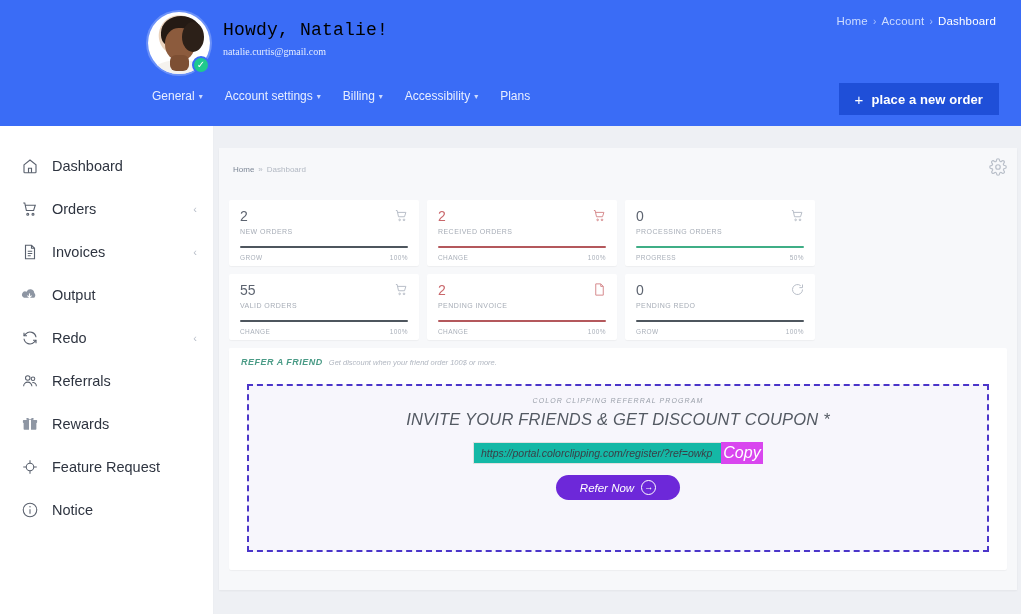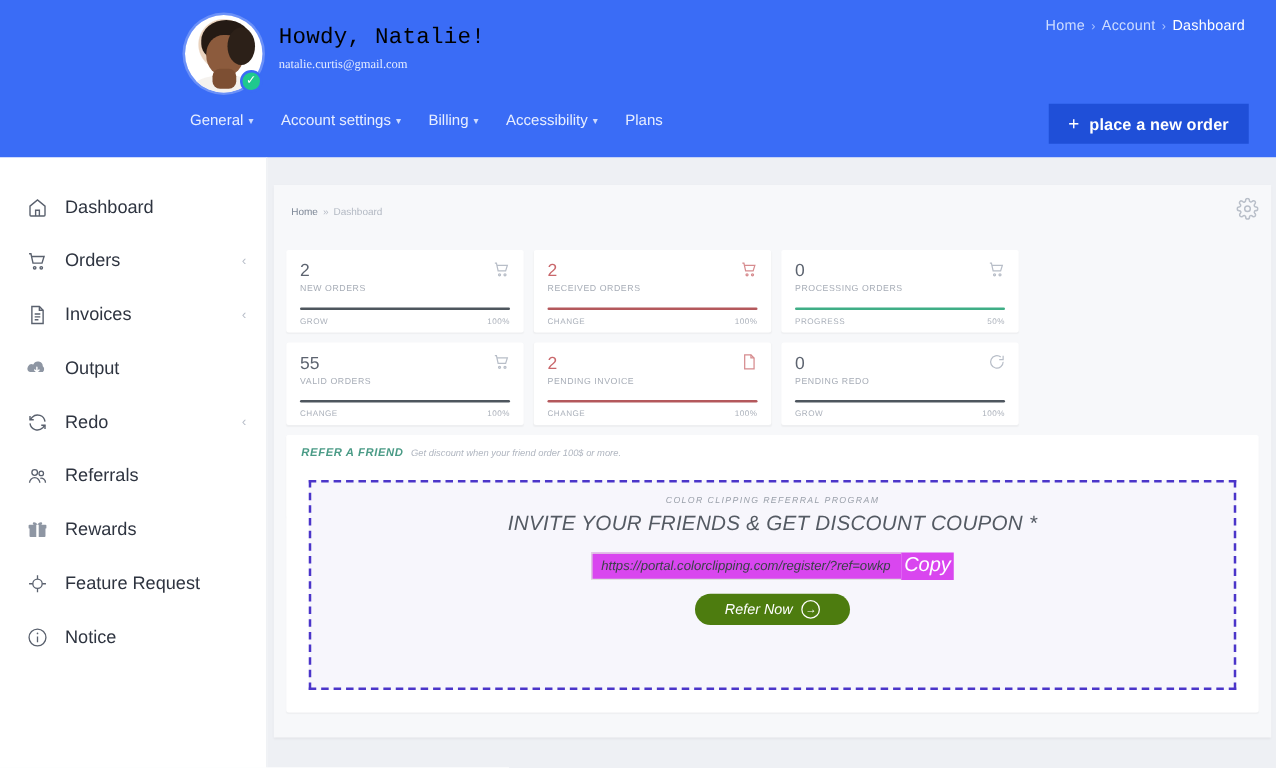--- a/index.html
+++ b/index.html
@@ -212,33 +212,33 @@
   }
   .cp-invite {
     margin-top: 6px; font-size: 16.5px; color: #545a63;
     letter-spacing: .2px; white-space: nowrap;
   }
   .cp-row {
     margin-top: 13px; display: flex; align-items: stretch;
   }
   .cp-url {
     width: 248px; height: 22px;
-    background: #d946ef; border: 1px solid #e0e0e0; border-right: none;
+    background: #14b8a6; border: 1px solid #e0e0e0; border-right: none;
     font-size: 10.5px; color: #3a4048; padding: 0 7px;
     font-family: "Liberation Sans", sans-serif;
     display: flex; align-items: center; overflow: hidden; white-space: nowrap;
   }
   .cp-copy {
     width: 42px; height: 22px; background: #d946ef; color: #fff;
     display: flex; align-items: center; justify-content: center;
     font-size: 16px; cursor: pointer; border: none;
   }
   .cp-refer {
     margin-top: 11px; width: 124px; height: 25px;
-    background: #4d7c0f; color: #fff; border-radius: 13px;
+    background: #6d28d9; color: #fff; border-radius: 13px;
     display: flex; align-items: center; justify-content: center; gap: 7px;
     font-size: 11.5px; cursor: pointer;
   }
   .arrow-circ {
     width: 15px; height: 15px; border: 1.3px solid #fff; border-radius: 50%;
     display: flex; align-items: center; justify-content: center;
     font-size: 9px; line-height: 1;
   }
   svg { display: block; }
 </style>

